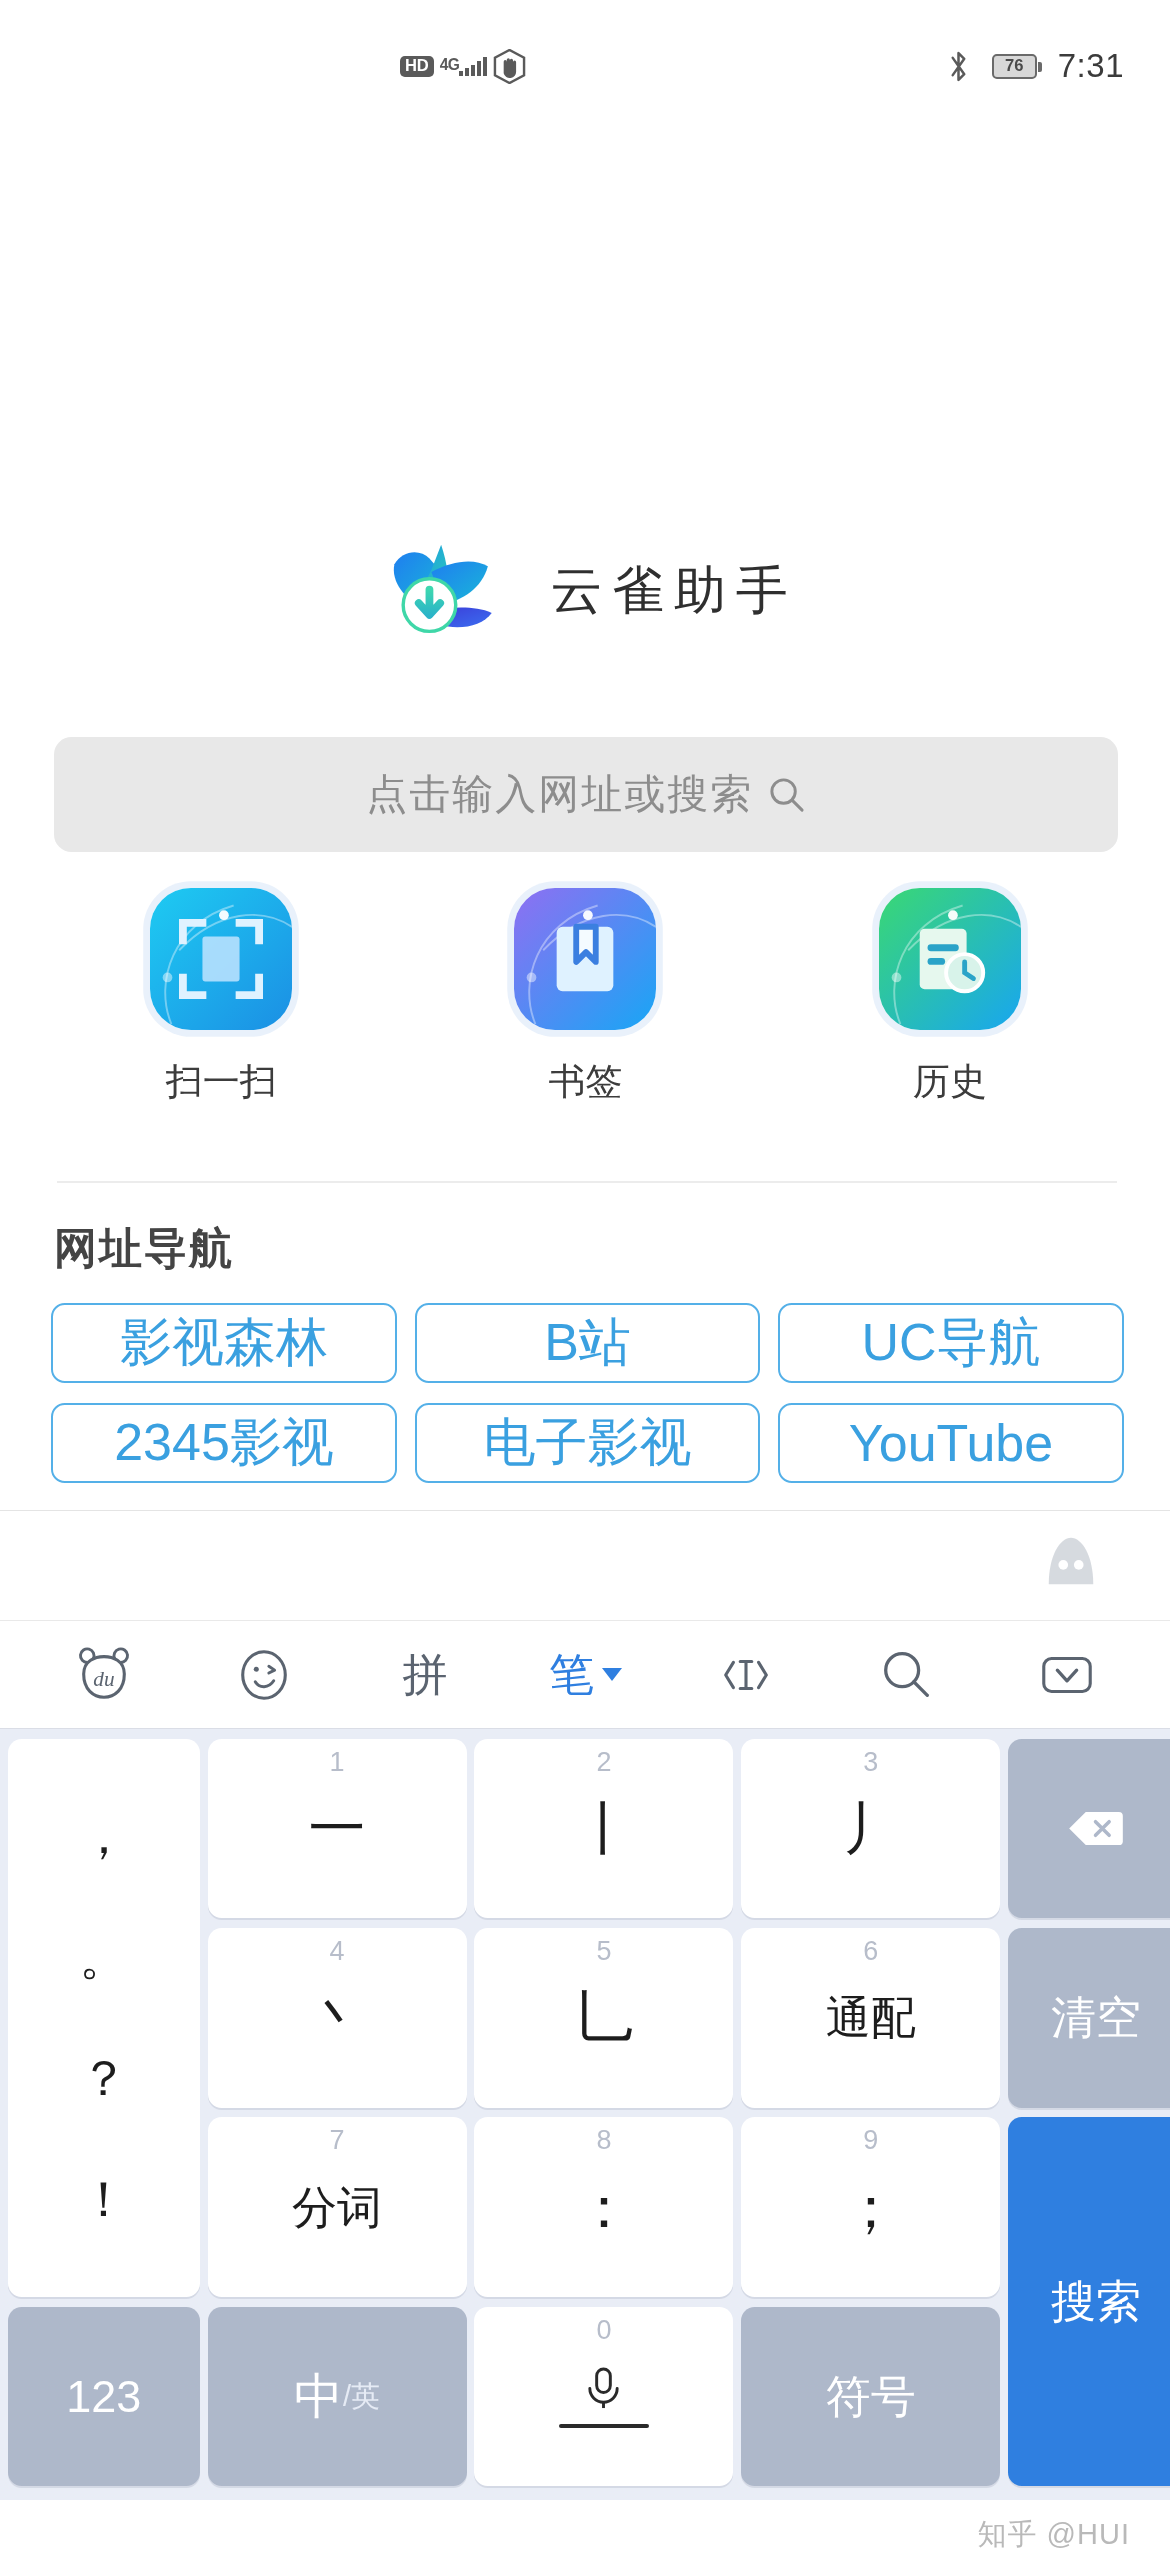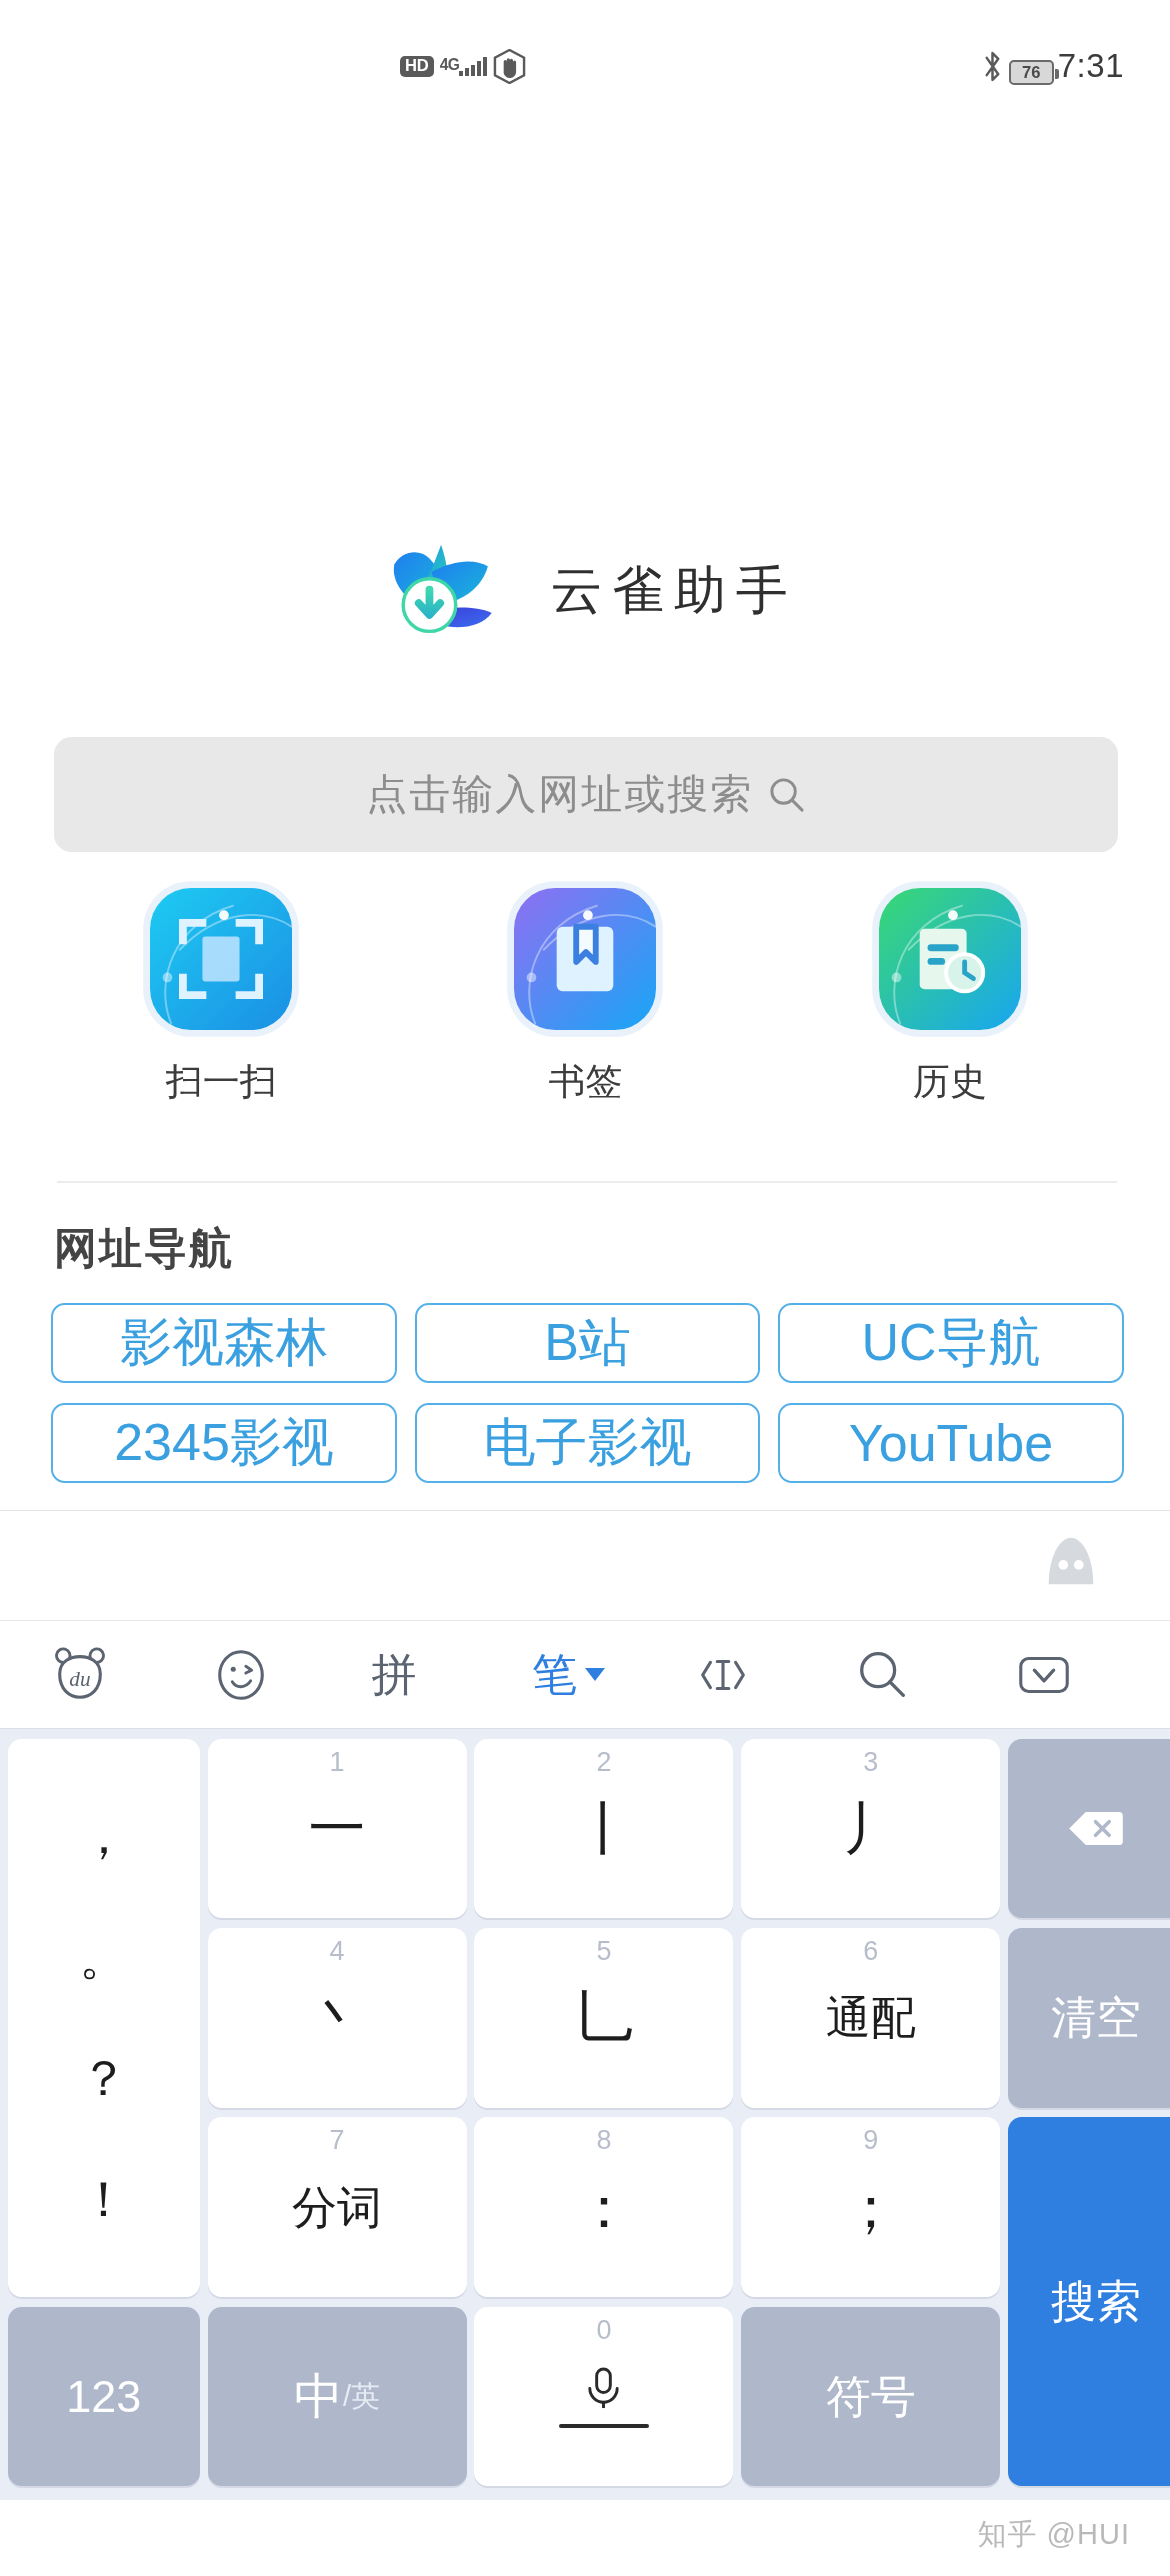--- a/index.html
+++ b/index.html
@@ -10,21 +10,21 @@
     overflow: hidden;
   }
   #phone { position: relative; width: 1171px; height: 2576px; background:#fff; }
 
   
   .statusbar {
     position:absolute; top:0; left:0; width:1171px; height:117px;
     display:flex; align-items:center; justify-content:center;
   }
   .sb-left { position:absolute; left:400px; top:49px; display:flex; align-items:center; gap:5.9px; }
-  .sb-right{ position:absolute; right:47px; top:47px; display:flex; align-items:flex-end; gap:4px; }
+  .sb-right{ position:absolute; right:47px; top:47px; display:flex; align-items:center; gap:21px; }
   .hd-badge {
     background:#5a5a5a; color:#fff; font-size:16.6px; font-weight:bold;
     border-radius:4.9px; padding:2px 4.9px 2.9px 4.9px; letter-spacing:0px; line-height:1;
   }
   .sig-wrap { display:flex; flex-direction:row; align-items:flex-start; line-height:1; }
   .sig-4g { font-size:15.6px; color:#5a5a5a; font-weight:bold; letter-spacing:-0.5px; }
   .bars { display:flex; align-items:flex-end; gap:2px; height:17.6px; margin-top:1px; }
   .bars i { display:block; width:3.9px; background:#5a5a5a; }
   .bars i:nth-child(1){height:4.9px;}
   .bars i:nth-child(2){height:7.8px;}
@@ -104,21 +104,21 @@
   }
   .kb-handle {
     position:absolute; top:1532px; right:70px; width:60px; height:60px;
     opacity:0.55;
   }
   .kb-toolbar {
     position:absolute; top:1620px; left:0; width:1171px; height:109px;
     background:#fff; border-top:1px solid #e9e9e9; border-bottom:1px solid #dadde6;
     display:flex; align-items:center; justify-content:space-around; padding:0 23.4px;
   }
-  .kb-tool { display:flex; align-items:center; justify-content:flex-start; width:107px; height:78px; }
+  .kb-tool { display:flex; align-items:center; justify-content:center; width:107px; height:78px; }
   .kb-tool svg { width:60px; height:60px; }
   .kb-tool .txt { font-size:45px; color:#5b6470; }
   .kb-tool .txt.active { color:#2f7fe0; }
   .caret-dn {
     display:inline-block; width:0; height:0; margin-left:7.8px; vertical-align:middle;
     border-left:10.7px solid transparent; border-right:10.7px solid transparent;
     border-top:13.7px solid #2f7fe0;
   }
 
   .kb-body {

